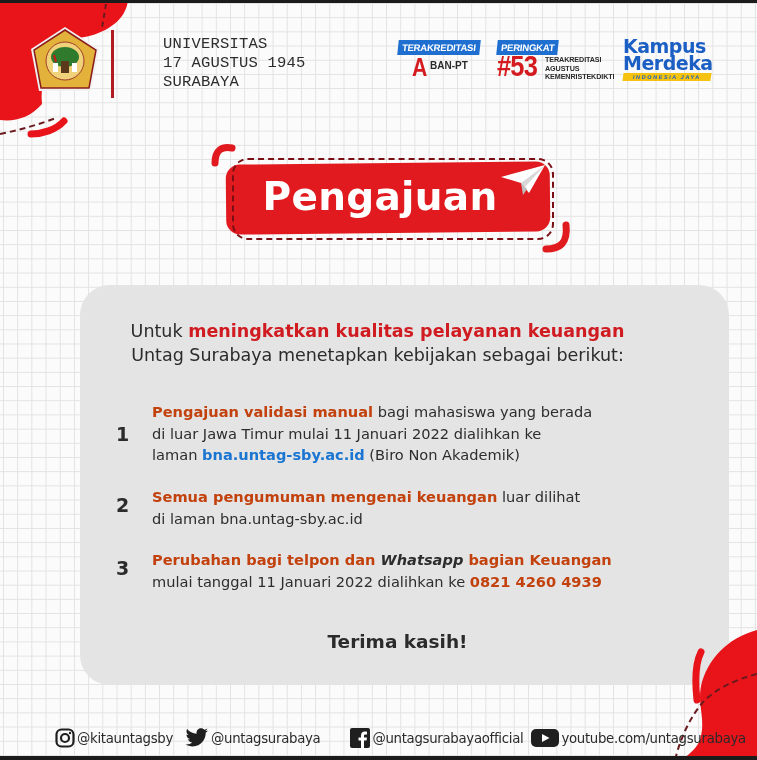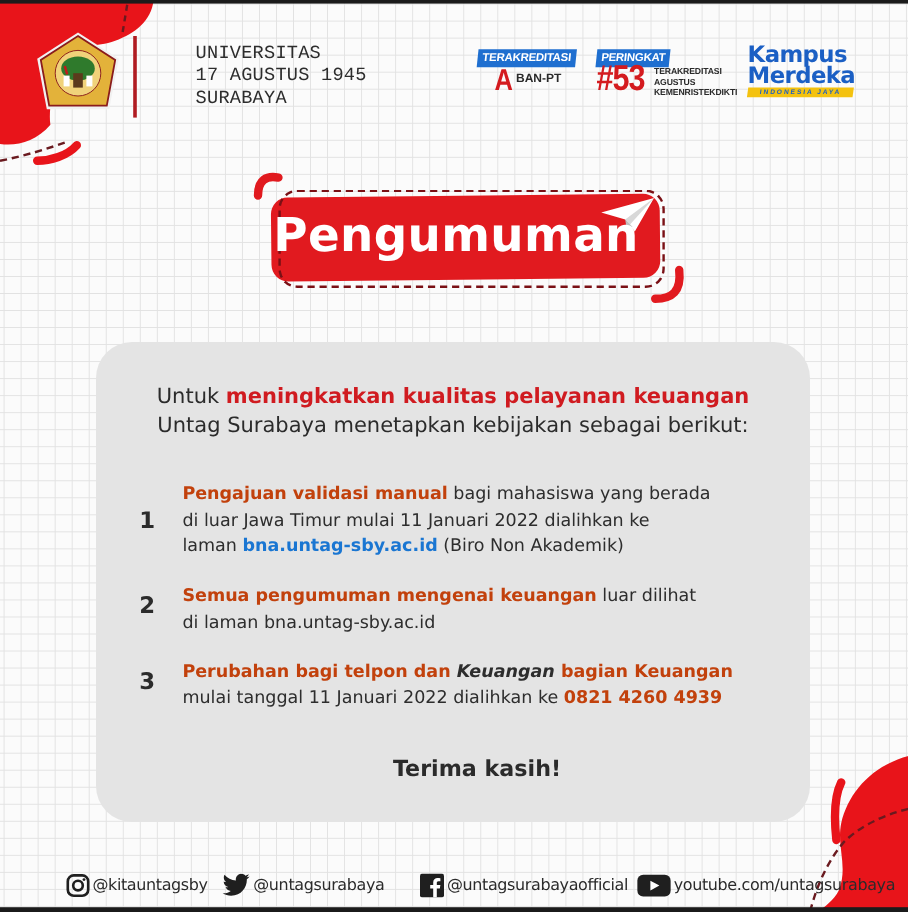--- a/index.html
+++ b/index.html
@@ -57,21 +57,21 @@
     border-radius: 14px; transform: rotate(-0.6deg); }
   .banner-dash { position: absolute; left: 24px; top: 15px; width: 322px; height: 82px;
     border: 2px dashed #7a1015; border-radius: 16px; }
   .banner-title { position: absolute; left: 0; top: 31px; width: 344px; text-align: center; color: #ffffff;
     font-family: "DejaVu Sans", sans-serif; font-weight: bold; font-size: 39px; line-height: 46px; letter-spacing: 0.3px; }
   .bracket-tl { position: absolute; left: 2px; top: 0; width: 30px; height: 30px; }
   .bracket-br { position: absolute; left: 330px; top: 78px; width: 34px; height: 34px; }
   .plane { position: absolute; left: 291px; top: 20px; width: 50px; height: 36px; }
 
   
-  .card { position: absolute; left: 80px; top: 285px; width: 595px; height: 400px; background: #e4e4e4;
+  .card { position: absolute; left: 80px; top: 285px; width: 649px; height: 400px; background: #e4e4e4;
     border-radius: 30px; }
   .intro { position: absolute; left: 0; top: 34px; width: 595px; text-align: center; font-family: "DejaVu Sans", sans-serif;
     font-size: 17.5px; line-height: 24px; color: #2b2b2b; }
   .intro .hl { color: #d01b20; font-weight: bold; }
 
   .item { position: absolute; left: 36px; width: 550px; }
   .item-num { position: absolute; left: 0; font-family: "DejaVu Sans", sans-serif; font-weight: bold; font-size: 19px; color: #2b2b2b; }
   .item-text { position: absolute; left: 36px; width: 520px; font-family: "DejaVu Sans", sans-serif; font-size: 14.6px;
     line-height: 21.5px; color: #2d2d2d; white-space: nowrap; }
   .item-text b { font-weight: bold; color: #c2410c; }
@@ -154,21 +154,21 @@
     <svg class="bracket-tl" viewBox="0 0 30 30">
       <path d="M22 5 C12 3 5 7 5 20" stroke="#e11a1f" stroke-width="7" stroke-linecap="round" fill="none"></path>
     </svg>
     <div class="banner"></div>
     <div class="banner-dash"></div>
     <svg class="plane" viewBox="0 0 50 36">
       <path d="M2 14 L46 2 L30 30 L22 20 Z" fill="#ffffff"></path>
       <path d="M22 20 L46 2 L26 24 Z" fill="#d8d8d8"></path>
       <path d="M22 20 L24 32 L28 26 Z" fill="#bdbdbd"></path>
     </svg>
-    <div class="banner-title">Pengumuman</div>
+    <div class="banner-title">Pengajuan</div>
     <svg class="bracket-br" viewBox="0 0 34 34">
       <path d="M28 4 C30 22 22 28 8 28" stroke="#e11a1f" stroke-width="7" stroke-linecap="round" fill="none"></path>
     </svg>
   </div>
 
   <div class="card">
     <div class="intro">
       <div><span>Untuk </span><span class="hl">meningkatkan kualitas pelayanan keuangan</span></div>
       <div>Untag Surabaya menetapkan kebijakan sebagai berikut:</div>
     </div>
@@ -186,21 +186,21 @@
       <div class="item-num">2</div>
       <div class="item-text">
         <div><b>Semua pengumuman mengenai keuangan</b><span> luar dilihat</span></div>
         <div>di laman bna.untag-sby.ac.id</div>
       </div>
     </div>
 
     <div class="item item3">
       <div class="item-num">3</div>
       <div class="item-text">
-        <div><b>Perubahan bagi telpon dan </b><i>Keuangan</i><b> bagian Keuangan</b></div>
+        <div><b>Perubahan bagi telpon dan </b><i>Whatsapp</i><b> bagian Keuangan</b></div>
         <div><span>mulai tanggal 11 Januari 2022 dialihkan ke </span><b>0821 4260 4939</b></div>
       </div>
     </div>
 
     <div class="thanks">Terima kasih!</div>
   </div>
 
   <svg class="blob-br" viewBox="0 0 120 130">
     <path d="M120 0 C90 8 70 30 64 56 C60 76 70 92 62 112 C58 120 50 126 44 130 L120 130 Z" fill="#e8141a"></path>
     <path d="M120 44 C96 50 78 60 66 72 C54 86 44 106 38 130" stroke="#6a1a1f" stroke-width="2" stroke-dasharray="6 4" fill="none"></path>

